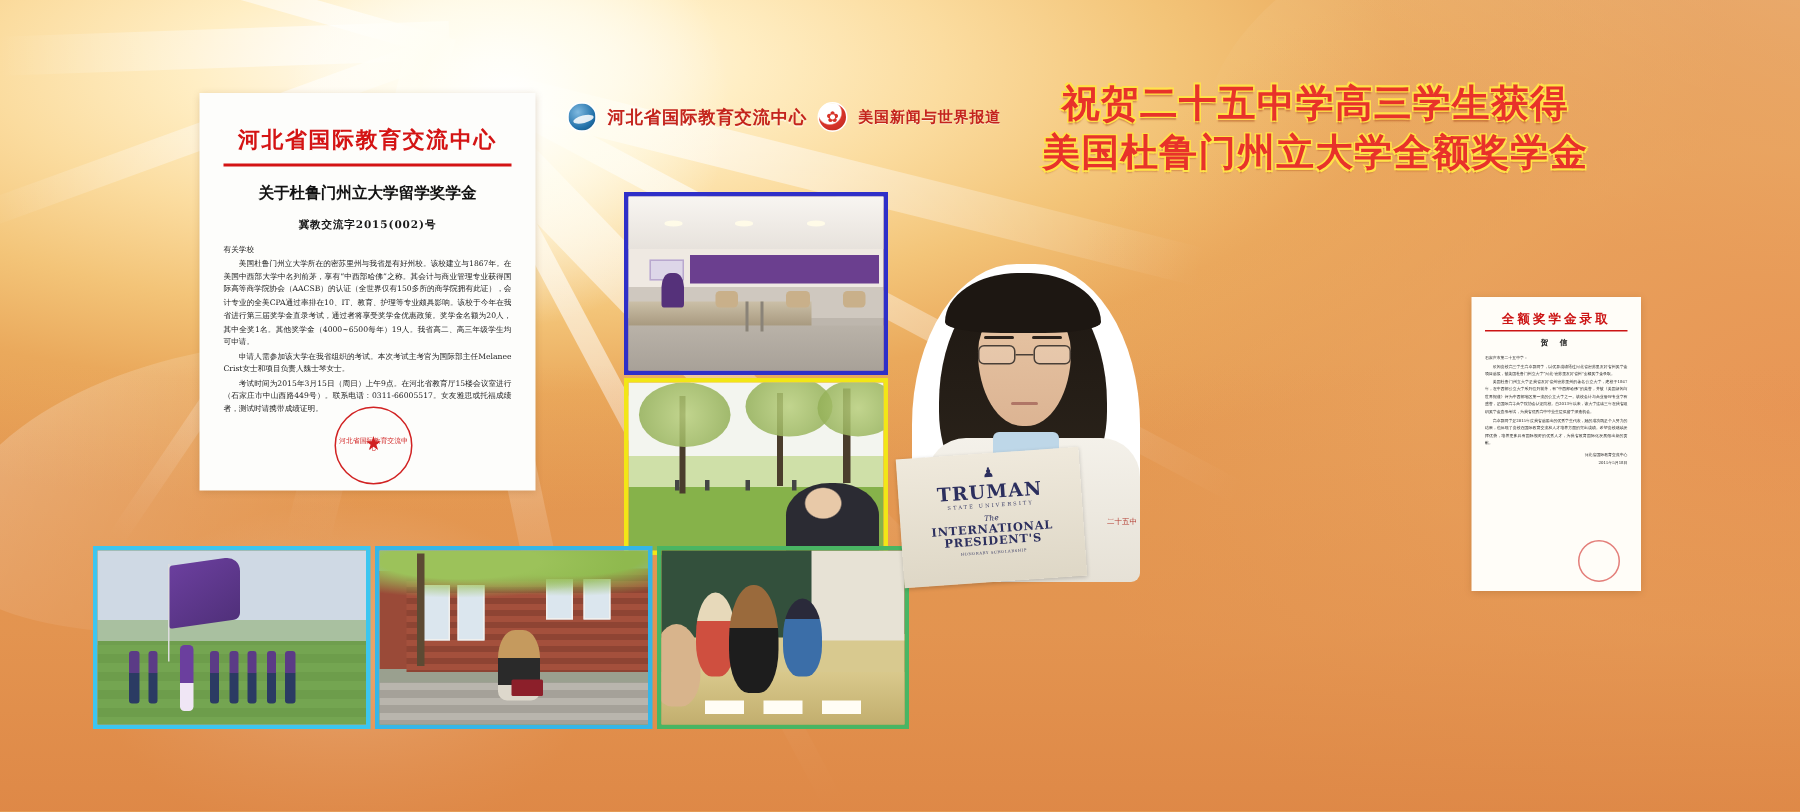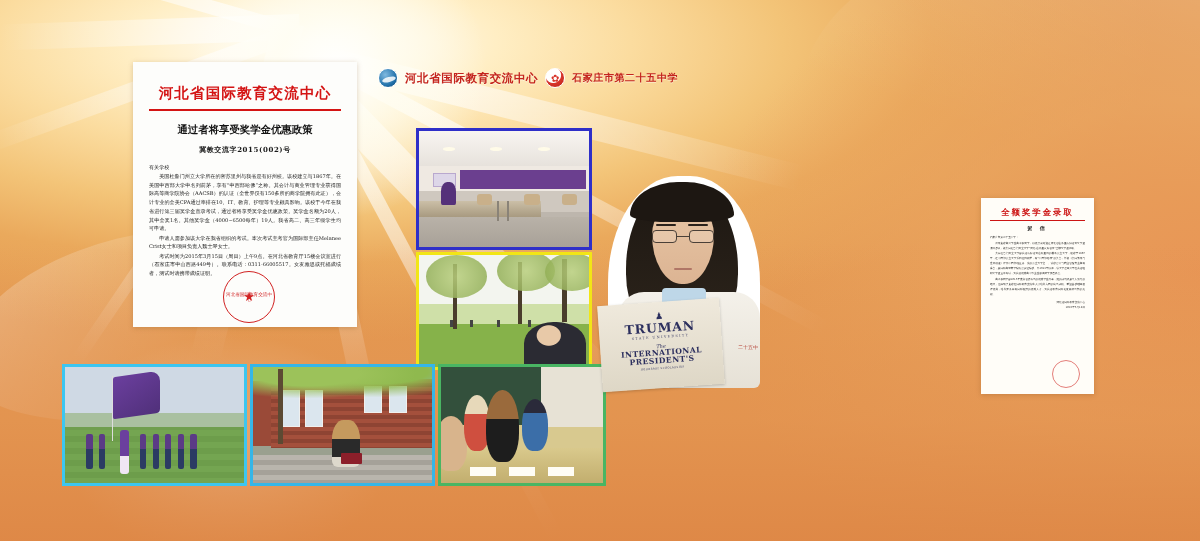--- a/index.html
+++ b/index.html
@@ -329,41 +329,45 @@
   <div class="sunburst"></div>
   <div class="swoosh"></div>
   <div class="glow-bl"></div>
   <div class="bg-right"></div>
   <div class="bg-bottom"></div>
 
   <div class="doc-left">
     <div class="doc-left-title">河北省国际教育交流中心</div>
     <div class="doc-left-rule"></div>
     <div class="doc-left-sub">
-      <div>通过者将享受奖学金优惠政策</div>
+      <div>关于杜鲁门州立大学留学奖学金</div>
     </div>
     <div class="doc-left-code">冀教交流字2015(002)号</div>
     <div class="doc-left-body">
       <p>有关学校</p>
       <p class="indent">美国杜鲁门州立大学所在的密苏里州与我省是有好州校。该校建立与1867年。在美国中西部大学中名列前茅，享有“中西部哈佛”之称。其会计与商业管理专业获得国际高等商学院协会（AACSB）的认证（全世界仅有150多所的商学院拥有此证），会计专业的全美CPA通过率排在10、IT、教育、护理等专业颇具影响。该校于今年在我省进行第三届奖学金直录考试，通过者将享受奖学金优惠政策。奖学金名额为20人，其中全奖1名。其他奖学金（4000~6500每年）19人。我省高二、高三年级学生均可申请。</p>
       <p class="indent">申请人需参加该大学在我省组织的考试。本次考试主考官为国际部主任Melanee Crist女士和项目负责人魏士琴女士。</p>
       <p class="indent">考试时间为2015年3月15日（周日）上午9点。在河北省教育厅15楼会议室进行（石家庄市中山西路449号）。联系电话：0311-66005517。女友雅思或托福成绩者，测试时请携带成绩证明。</p>
     </div>
     <div class="seal">
         <span>河北省国际教育交流中心</span>
       </div>
   </div>
 
   <div class="logobar">
     <span class="logo-mark"></span>
     <span class="logo-text">河北省国际教育交流中心</span>
     <span class="logo-mark2"></span>
-    <span class="logo-text t2">石家庄市第二十五中学</span>
-  </div>
-
+    <span class="logo-text t2">美国新闻与世界报道</span>
+  </div>
+
+  <div class="headline">
+    <div>祝贺二十五中学高三学生获得</div>
+    <div>美国杜鲁门州立大学全额奖学金</div>
+  </div>
 
 
   <div class="doc-right">
     <div class="dr-title">全额奖学金录取</div>
     <div class="dr-rule"></div>
     <div class="dr-sub">贺 信</div>
     <div class="dr-body">
       <p>石家庄市第二十五中学：</p>
       <p class="indent">欣闻贵校高三学生高卓群同学，以优异成绩通过河北省密苏里友好省州奖学金项目选拔，被美国杜鲁门州立大学“河北-密苏里友好省州”全额奖学金录取。</p>
       <p class="indent">美国杜鲁门州立大学是我省友好省州密苏里州的著名公立大学，建校于1867年，在中西部公立大学系列位列前茅，有“中西部哈佛”的美誉，并被《美国新闻与世界报道》评为中西部地区第一流的公立大学之一。该校会计与商业管理专业享有盛誉，是国际高等商学院协会认证院校。自2013年以来，该大学连续三年在我省组织奖学金直录考试，为我省优秀高中毕业生提供留学深造机会。</p>

